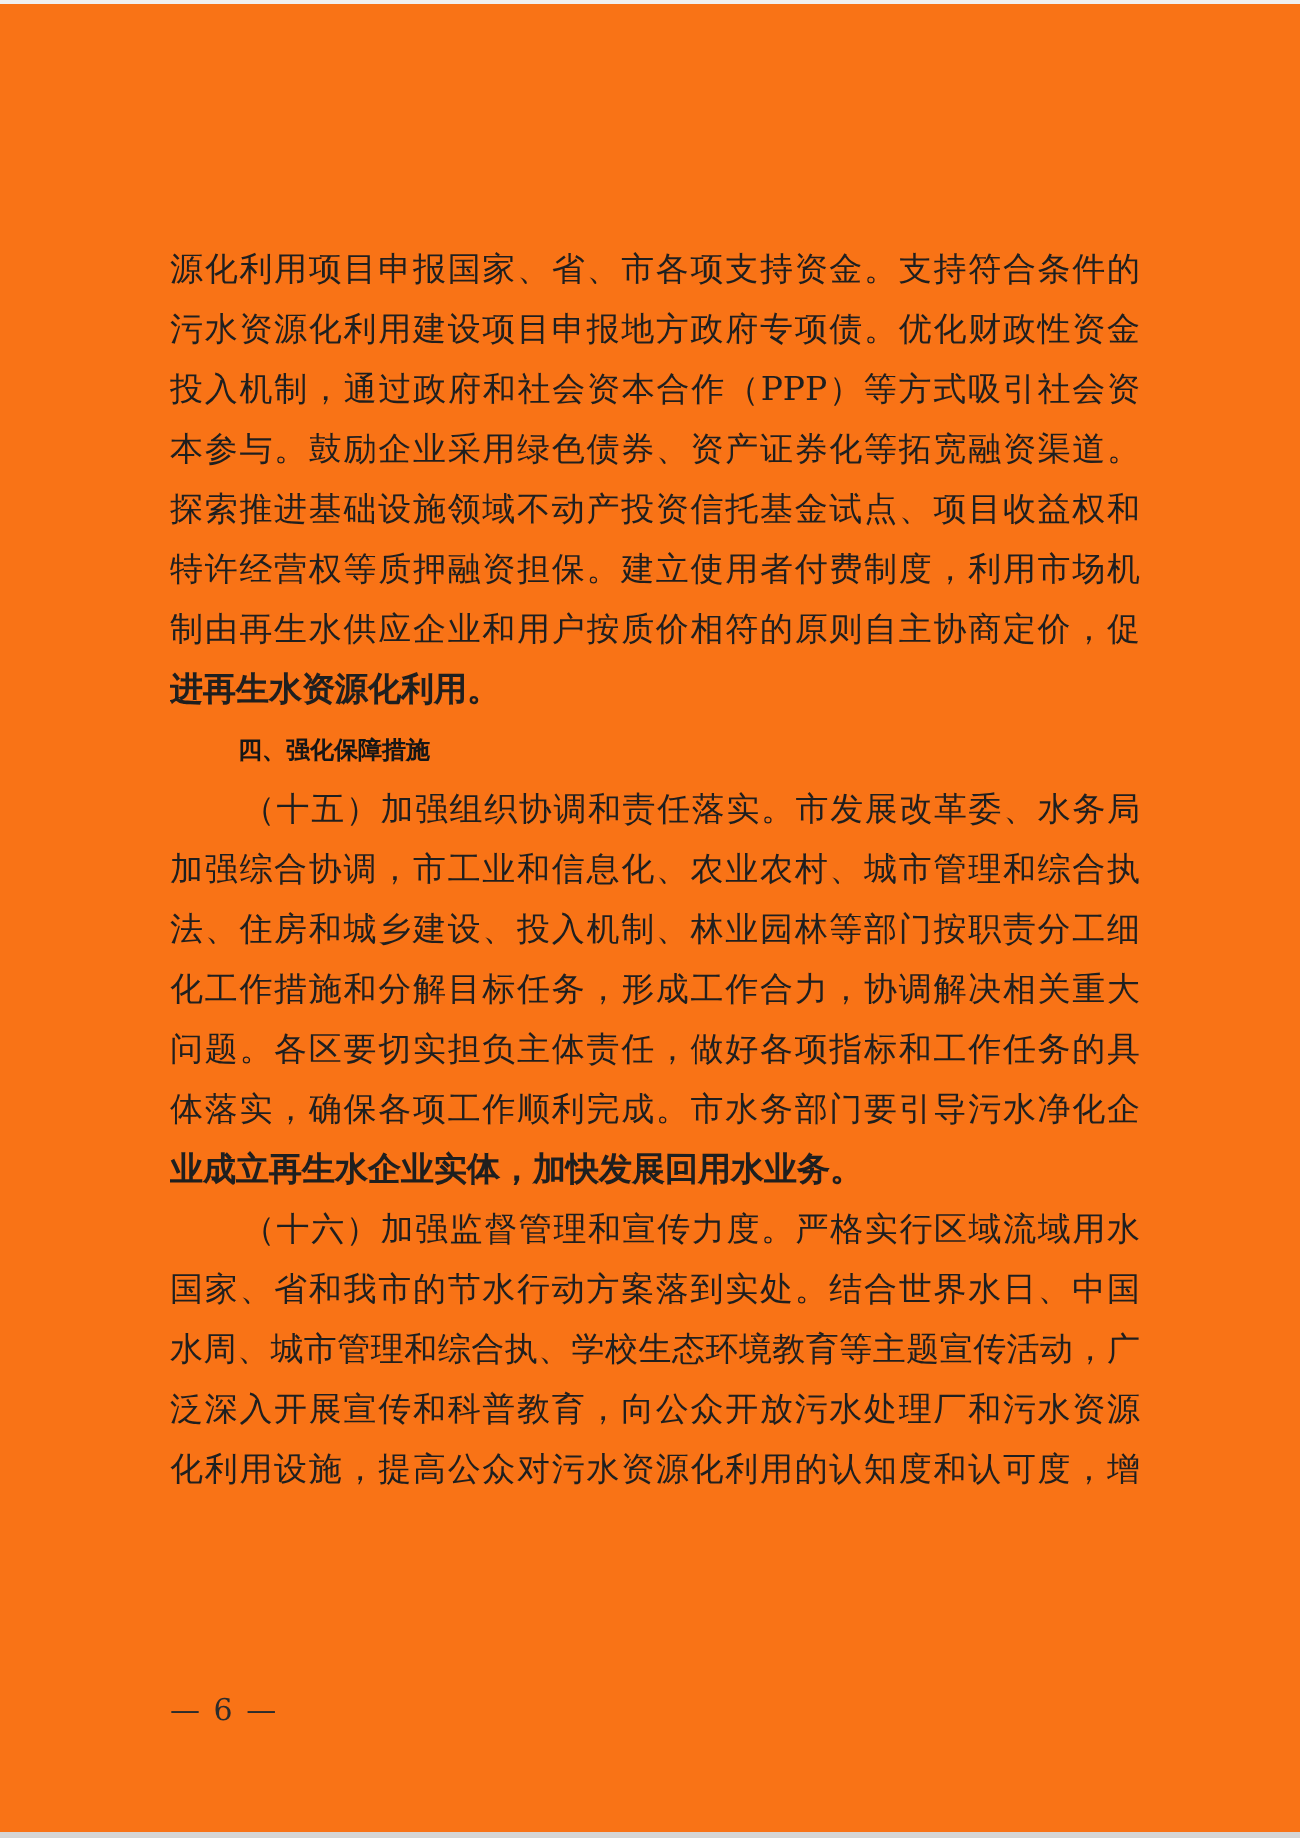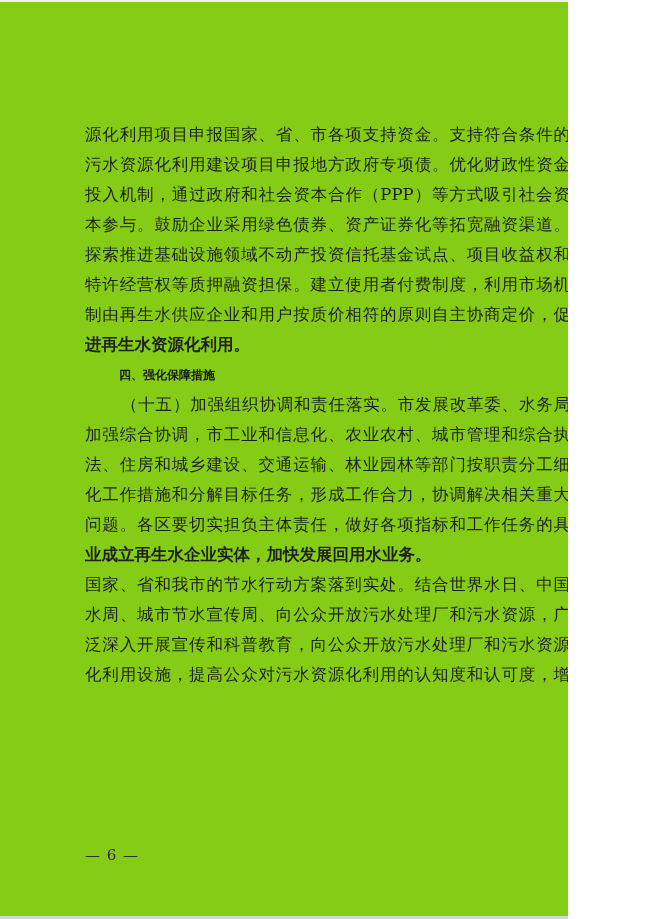--- a/index.html
+++ b/index.html
@@ -2,23 +2,23 @@
 <html><head>
 <meta charset="utf-8">
 <style>
   html, body {
     margin: 0;
     padding: 0;
     background: #ffffff;
   }
   .doc-page {
     position: relative;
-    width: 568px;
+    width: 650px;
     height: 919px;
-    background: #84cc16;
+    background: #f97316;
     overflow: hidden;
     font-family: "DejaVu Serif", "Liberation Serif", serif;
     color: #1f1f1f;
     box-sizing: border-box;
     border-top: 2px solid #f0f0f0;
     border-bottom: 3px solid #d6d6d6;
   }
   .text-block {
     position: absolute;
     left: 85px;
@@ -79,26 +79,28 @@
     <div class="ln j">污水资源化利用建设项目申报地方政府专项债。优化财政性资金</div>
     <div class="ln j">投入机制，通过政府和社会资本合作（PPP）等方式吸引社会资</div>
     <div class="ln j">本参与。鼓励企业采用绿色债券、资产证券化等拓宽融资渠道。</div>
     <div class="ln j">探索推进基础设施领域不动产投资信托基金试点、项目收益权和</div>
     <div class="ln j">特许经营权等质押融资担保。建立使用者付费制度，利用市场机</div>
     <div class="ln j">制由再生水供应企业和用户按质价相符的原则自主协商定价，促</div>
     <div class="ln end">进再生水资源化利用。</div>
     <div class="ln heading">四、强化保障措施</div>
     <div class="ln j ind">（十五）加强组织协调和责任落实。市发展改革委、水务局</div>
     <div class="ln j">加强综合协调，市工业和信息化、农业农村、城市管理和综合执</div>
-    <div class="ln j">法、住房和城乡建设、交通运输、林业园林等部门按职责分工细</div>
+    <div class="ln j">法、住房和城乡建设、投入机制、林业园林等部门按职责分工细</div>
     <div class="ln j">化工作措施和分解目标任务，形成工作合力，协调解决相关重大</div>
     <div class="ln j">问题。各区要切实担负主体责任，做好各项指标和工作任务的具</div>
+    <div class="ln j">体落实，确保各项工作顺利完成。市水务部门要引导污水净化企</div>
     <div class="ln end">业成立再生水企业实体，加快发展回用水业务。</div>
+    <div class="ln j ind">（十六）加强监督管理和宣传力度。严格实行区域流域用水</div>
     <div class="ln j">国家、省和我市的节水行动方案落到实处。结合世界水日、中国</div>
-    <div class="ln j">水周、城市节水宣传周、向公众开放污水处理厂和污水资源，广</div>
+    <div class="ln j">水周、城市管理和综合执、学校生态环境教育等主题宣传活动，广</div>
     <div class="ln j">泛深入开展宣传和科普教育，向公众开放污水处理厂和污水资源</div>
     <div class="ln j">化利用设施，提高公众对污水资源化利用的认知度和认可度，增</div>
   </div>
 
   <div class="footer">
     <span class="pagenum">— 6 —</span>
   </div>
 
 </div>
 

